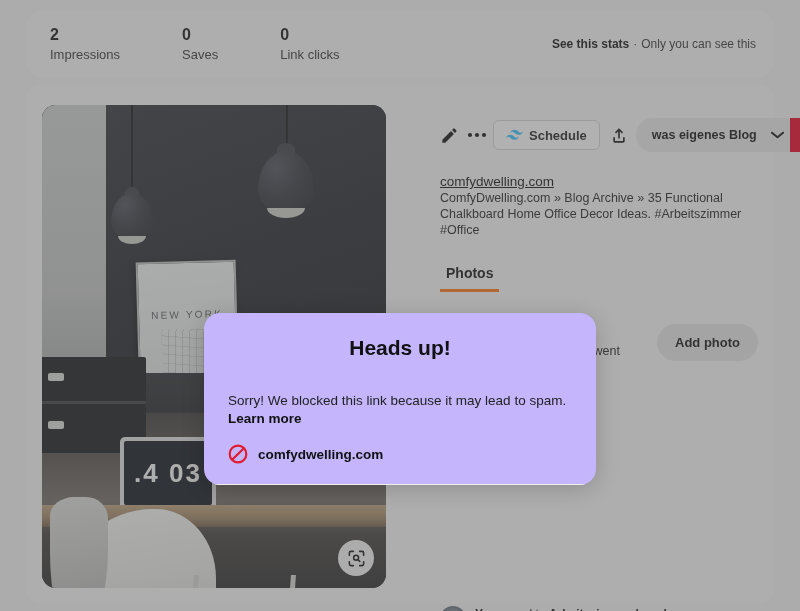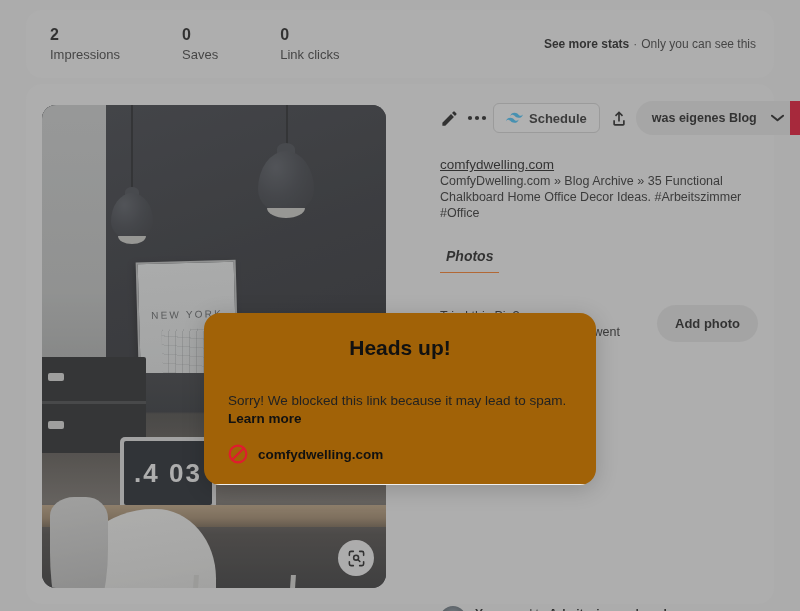--- a/index.html
+++ b/index.html
@@ -290,21 +290,21 @@
     align-items: center;
     justify-content: center;
     cursor: pointer;
     z-index: 5;
   }
 
   
   .detail {
     position: absolute;
     left: 414px;
-    top: 17px;
+    top: 34px;
     width: 318px;
   }
 
   .action-row {
     display: flex;
     align-items: center;
     height: 34px;
   }
   .icon-btn {
     background: none;
@@ -396,22 +396,21 @@
     font-weight: bold;
     color: #a6a6a6;
     padding-bottom: 8px;
     cursor: pointer;
     background: none;
     border: none;
     font-family: "Liberation Sans", sans-serif;
   }
   .tab.active {
     color: #111;
-    border-bottom: 1px solid #f97316;
-    font-style: italic;
+    border-bottom: 3px solid #f97316;
   }
 
   .tried-row {
     display: flex;
     align-items: center;
     margin-top: 32px;
   }
   .tried-text {
     font-size: 12.5px;
     line-height: 16px;
@@ -460,21 +459,21 @@
   }
   .saved-txt { font-size: 12px; line-height: 16px; color: #222; }
   .saved-bold { font-weight: bold; color: #111; }
 
   
   .modal {
     position: absolute;
     left: 204px;
     top: 313px;
     width: 392px;
-    background: #a16207;
+    background: #c4b5fd;
     border-radius: 16px;
     z-index: 100;
     box-shadow: 0 4px 22px rgba(0,0,0,.18);
     overflow: hidden;
   }
   .modal-title {
     text-align: center;
     font-size: 21px;
     font-weight: bold;
     color: #111;
@@ -535,21 +534,21 @@
     <div class="stat">
       <div class="stat-value">0</div>
       <div class="stat-label">Saves</div>
     </div>
     <div class="stat">
       <div class="stat-value">0</div>
       <div class="stat-label">Link clicks</div>
     </div>
 
     <div class="stats-right">
-      <span class="see-more">See more stats</span>
+      <span class="see-more">See this stats</span>
       <span class="dotsep">·</span>
       <span class="only-you">Only you can see this</span>
     </div>
   </div>
 
   <div class="pin-card">
 
     <div class="pin-image-wrap">
       <div class="photo">
         <div class="wall-dark"></div>

